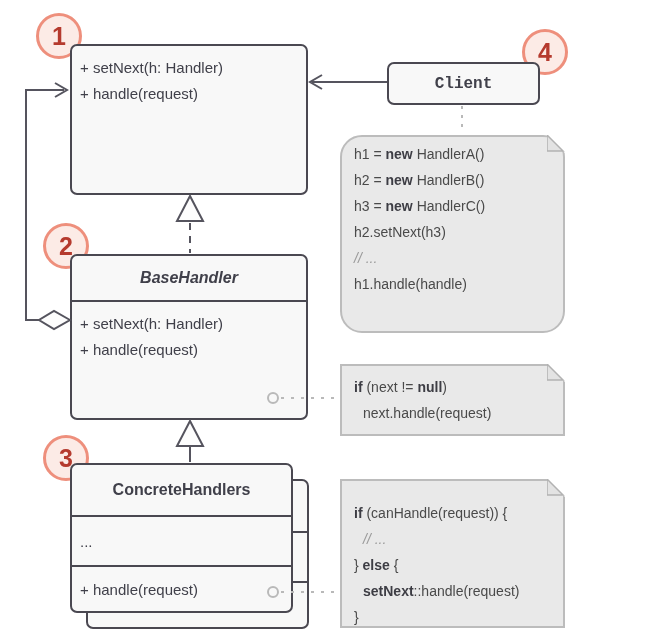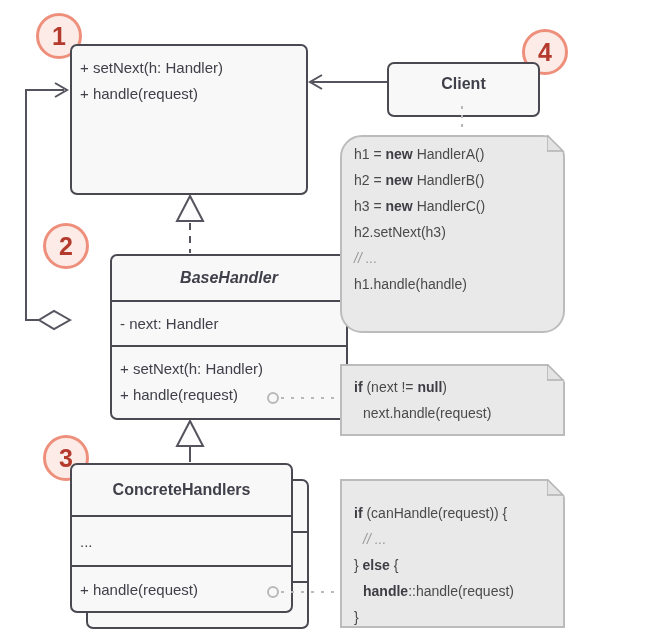--- a/index.html
+++ b/index.html
@@ -18,23 +18,23 @@
   .cmp.title { display:flex; flex-direction:column; align-items:center; justify-content:center; line-height:26px; }
   .cls-name  { font-weight:bold; font-size:16px; }
   .stereo    { font-size:15px; font-weight:normal; }
   .italic    { font-style:italic; }
   .members   { padding:9px 8px 0 8px; font-size:15px; line-height:26px; }
   .attr-single { display:flex; align-items:center; padding-left:8px; font-size:15px; }
   .method-single { display:flex; align-items:center; padding-left:8px; font-size:15px; }
 
   #handler-box        { left:70px;  top:44px;  width:238px; height:151px; }
   #handler-title      { height:74px; }
-  #client-box         { left:387px; top:62px;  width:153px; height:55px; }
+  #client-box         { left:387px; top:62px;  width:153px; height:43px;font-family:Liberation Mono, monospace; }
   #client-title       { height:39px; }
-  #basehandler-box    { left:70px;  top:254px; width:238px; height:166px;margin-left:40px; }
+  #basehandler-box    { left:70px;  top:254px; width:238px; height:166px; }
   #basehandler-title  { height:44px; }
   #basehandler-attr   { height:45px; }
   #concrete-box       { left:70px;  top:463px; width:223px; height:150px; }
   #concrete-back      { left:86px;  top:479px; width:223px; height:150px; z-index:1; }
   .concrete-title     { height:50px;border-radius:8px; }
   .concrete-attr      { height:50px; }
   .concrete-method    { height:46px; }
 
   
   .note {
@@ -85,21 +85,20 @@
   <div class="uml-box" id="client-box">
     <div class="cmp title" id="client-title">
       <span class="cls-name">Client</span>
     </div>
   </div>
 
   <div class="uml-box" id="basehandler-box">
     <div class="cmp title" id="basehandler-title">
       <span class="cls-name italic">BaseHandler</span>
     </div>
-    <div class="cmp attr-single" id="basehandler-attr">- next: Handler</div>
     <div class="cmp members">
       <div class="row">+ setNext(h: Handler)</div>
       <div class="row">+ handle(request)</div>
     </div>
   </div>
 
   <div class="uml-box" id="concrete-back">
     <div class="cmp concrete-title"></div>
     <div class="cmp concrete-attr"></div>
     <div class="cmp concrete-method"></div>
@@ -136,21 +135,21 @@
   </div>
 
   <div class="note" id="note-concrete">
     <svg class="fold" width="18" height="18" viewBox="0 0 18 18">
       <path d="M0,0 L18,0 L18,18 Z" fill="#ffffff"></path>
       <path d="M0,0 L16,16 L0,16 Z" fill="#e3e3e3" stroke="#b2b2b2" stroke-width="1.5"></path>
     </svg>
     <div class="code-line"><b>if</b><span> (canHandle(request)) {</span></div>
     <div class="code-line cmt ind"><span>// ...</span></div>
     <div class="code-line"><span>} </span><b>else</b><span> {</span></div>
-    <div class="code-line ind"><b>handle</b><span>::handle(request)</span></div>
+    <div class="code-line ind"><b>setNext</b><span>::handle(request)</span></div>
     <div class="code-line"><span>}</span></div>
   </div>
 
   <svg id="connectors" width="654" height="640" viewBox="0 0 654 640">
 
     <line x1="190" y1="223" x2="190" y2="253" stroke="#55545e" stroke-width="2" stroke-dasharray="7 6"></line>
     <polygon points="190,196 177,221 203,221" fill="#fdfdfd" stroke="#55545e" stroke-width="2"></polygon>
 
     <line x1="190" y1="446" x2="190" y2="462" stroke="#55545e" stroke-width="2"></line>
     <polygon points="190,421 177,446 203,446" fill="#fdfdfd" stroke="#55545e" stroke-width="2"></polygon>

